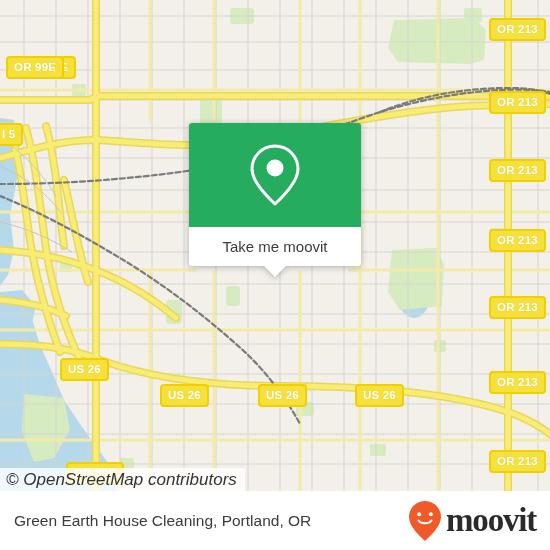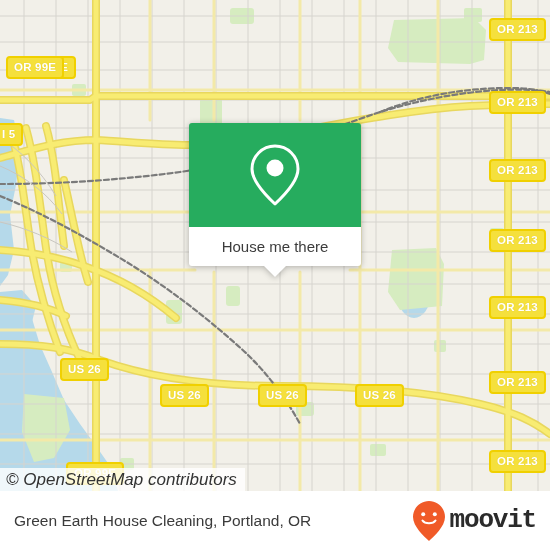--- a/index.html
+++ b/index.html
@@ -135,25 +135,25 @@
   #brand {
     position: absolute;
     right: 14px;
     top: 0;
     height: 59px;
     display: flex;
     align-items: center;
     gap: 4px;
   }
   #brand-wordmark {
-    font-size: 26px;
+    font-size: 33px;
     font-weight: bold;
     color: #2b2b2b;
     letter-spacing: -1.2px;
-    font-family: Liberation Mono, monospace;
+    font-family: Liberation Serif, serif;
     line-height: 33px;
   }
 </style>
 </head>
 <body>
 
 <div id="app">
 
   <div id="map">
 
@@ -328,21 +328,21 @@
 
     <div id="popup">
       <div id="popup-head">
         <svg width="56" height="66" viewBox="0 0 56 66" xmlns="http://www.w3.org/2000/svg">
           <path d="M28 4 C15.3 4 5 14.3 5 27 C5 40 20 54.5 28 62
                    C36 54.5 51 40 51 27 C51 14.3 40.7 4 28 4 Z" fill="none" stroke="#ffffff" stroke-width="3" stroke-linejoin="round"></path>
           <circle cx="28" cy="26" r="8.5" fill="#ffffff"></circle>
         </svg>
       </div>
       <div id="popup-foot">
-        <span id="popup-foot-label">House me there</span>
+        <span id="popup-foot-label">Take me moovit</span>
       </div>
       <div id="popup-tail"></div>
     </div>
 
     <div id="attribution">© OpenStreetMap contributors</div>
   </div>
 
   <div id="footer">
 
     <div id="footer-title">Green Earth House Cleaning, Portland, OR</div>

